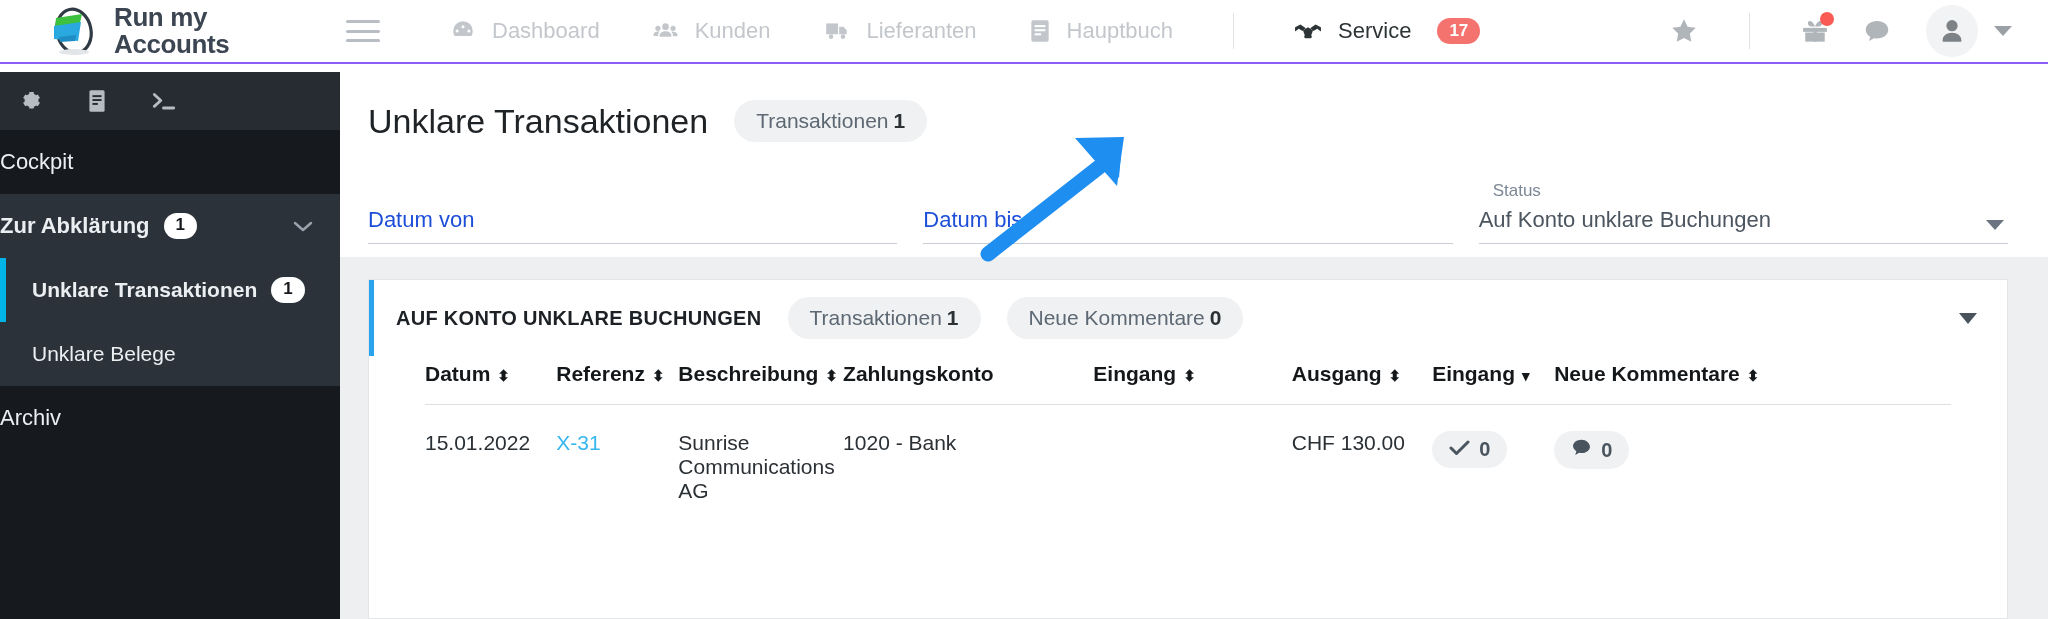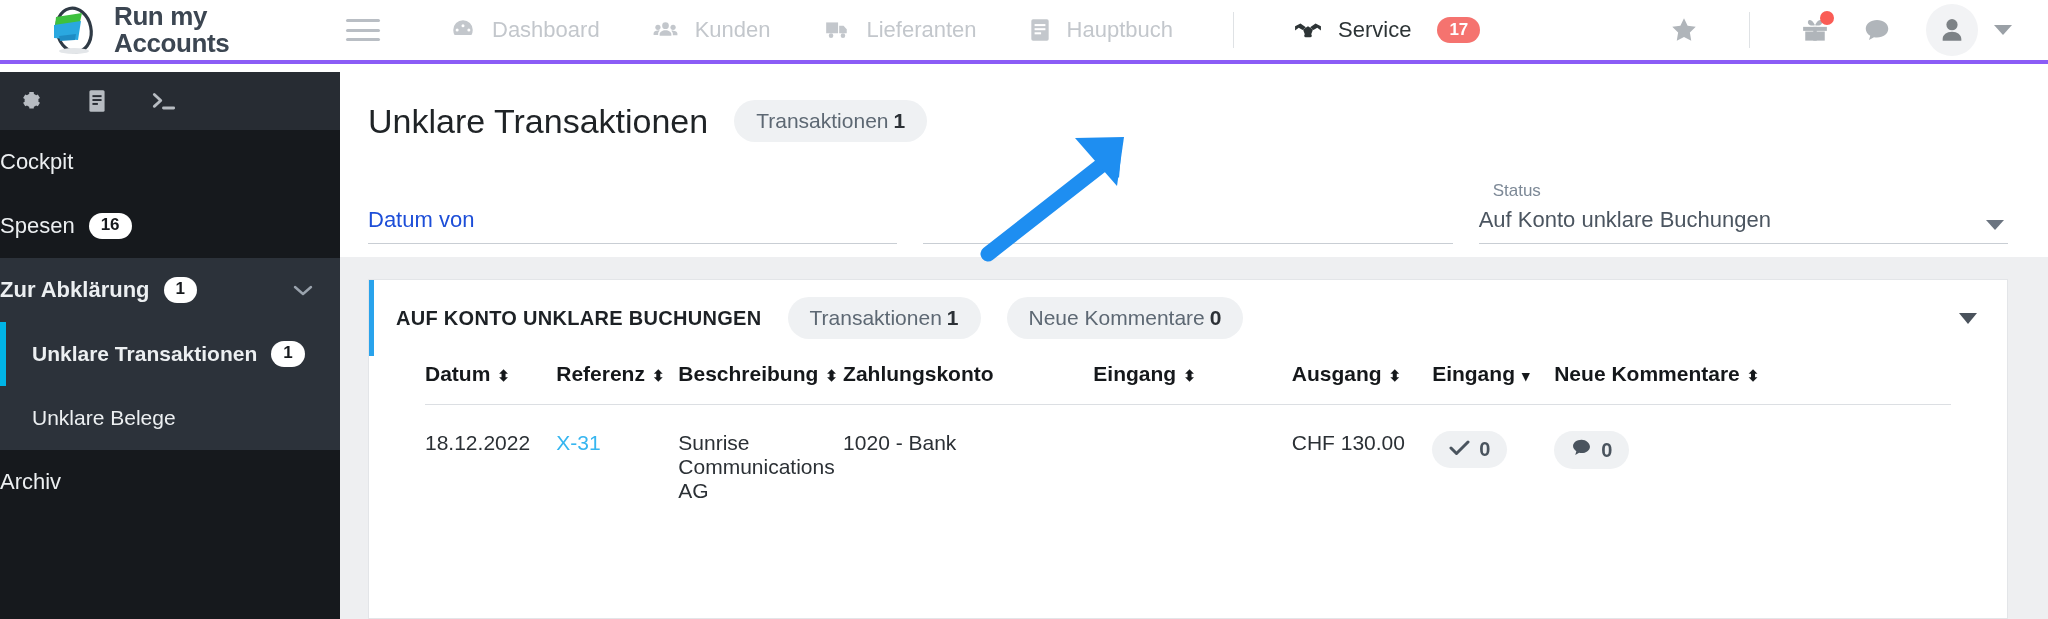--- a/index.html
+++ b/index.html
@@ -7,21 +7,21 @@
     width: 2048px; height: 619px;
     font-family: "Liberation Sans", sans-serif;
     background: #ffffff; overflow: hidden;
   }
   .app { position: relative; width: 2048px; height: 619px; }
 
   
   .topbar {
     position: absolute; top: 0; left: 0; width: 2048px; height: 64px;
     background: #ffffff; display: flex; align-items: center;
-    border-bottom: 4px solid #8b5cf6;
+    border-bottom: 2px solid #8b5cf6;
   }
   .logo-wrap { width: 340px; display: flex; align-items: center; padding-left: 48px; }
   .logo-mark { width: 54px; height: 50px; position: relative; flex: none; }
   .logo-text { margin-left: 12px; font-size: 26px; line-height: 1.02; font-weight: 700; color: #3c4652; letter-spacing: -0.4px; }
 
   .hamburger { width: 34px; height: 22px; display: flex; flex-direction: column; justify-content: space-between; margin-left: 6px; margin-right: 44px; }
   .hamburger i { display: block; height: 3px; background: #b9bec4; border-radius: 2px; }
 
   .navitems { display: flex; align-items: center; height: 72px; }
   .navitem { display: flex; align-items: center; gap: 16px; color: #c3c7cc; font-size: 22px; padding: 0 26px; height: 72px; white-space: nowrap; }
@@ -242,24 +242,20 @@
             <path d="M12.5 17.5h9.5"></path>
         </svg>
       </span>
     </div>
 
     <div class="side-item">
       <span>Cockpit</span>
     </div>
 
 
-    <div class="side-item">
-      <span>Spesen</span>
-      <span class="pill-white">16</span>
-    </div>
 
     <div class="side-group">
       <div class="side-item group-head">
         <span>Zur Abklärung</span>
         <span class="pill-white">1</span>
         <span class="chev-right">
           <svg width="22" height="14" viewBox="0 0 22 14" fill="none" stroke="currentColor" stroke-width="2.4" stroke-linecap="round" stroke-linejoin="round">
               <path d="M3 4l8 7 8-7"></path>
             </svg>
         </span>
@@ -286,20 +282,21 @@
         <span>Transaktionen</span><b>1</b>
       </div>
     </div>
 
     <div class="filters">
       <div class="field">
         <div class="fplace">Datum von</div>
         <div class="fline"></div>
       </div>
       <div class="field">
+        <div class="fplace">Datum bis</div>
         <div class="fline"></div>
       </div>
       <div class="field">
         <div class="flabel">Status</div>
         <div class="fvalue">Auf Konto unklare Buchungen</div>
         <div class="fline"></div>
         <div class="caret-dd"></div>
       </div>
     </div>
 
@@ -335,21 +332,21 @@
               <th><span>Beschreibung</span><span class="sortic">⬍</span></th>
               <th><span>Zahlungskonto</span></th>
               <th><span>Eingang</span><span class="sortic">⬍</span></th>
               <th><span>Ausgang</span><span class="sortic">⬍</span></th>
               <th><span>Eingang</span><span class="sortic">▾</span></th>
               <th><span>Neue Kommentare</span><span class="sortic">⬍</span></th>
             </tr>
           </thead>
           <tbody>
             <tr>
-              <td>18.12.2022</td>
+              <td>15.01.2022</td>
               <td><span class="ref-link">X-31</span></td>
               <td>Sunrise Communications AG</td>
               <td>1020 - Bank</td>
               <td></td>
               <td>CHF 130.00</td>
               <td>
                 <span class="tag-grey">
                   <span>
                     <svg width="21" height="17" viewBox="0 0 21 17" fill="none" stroke="currentColor" stroke-width="3" stroke-linecap="round" stroke-linejoin="round">
                         <path d="M2 9l5.5 5.5L19 3"></path>

